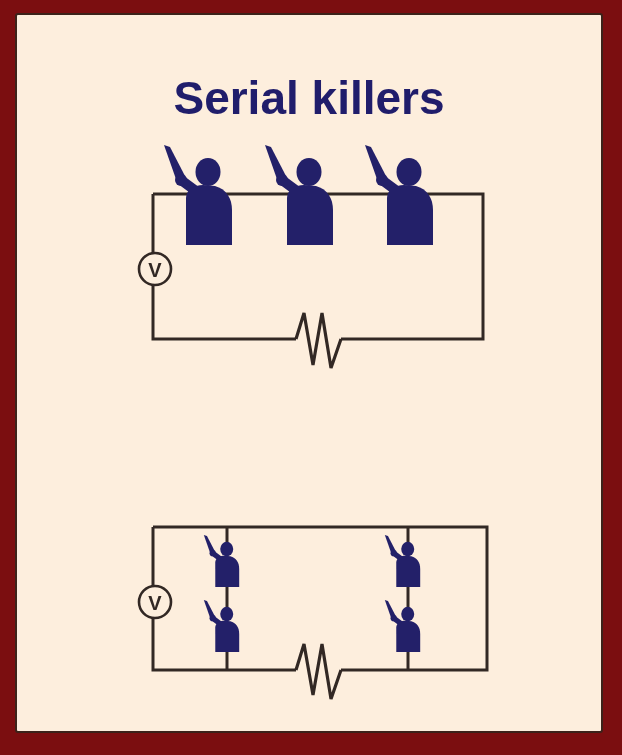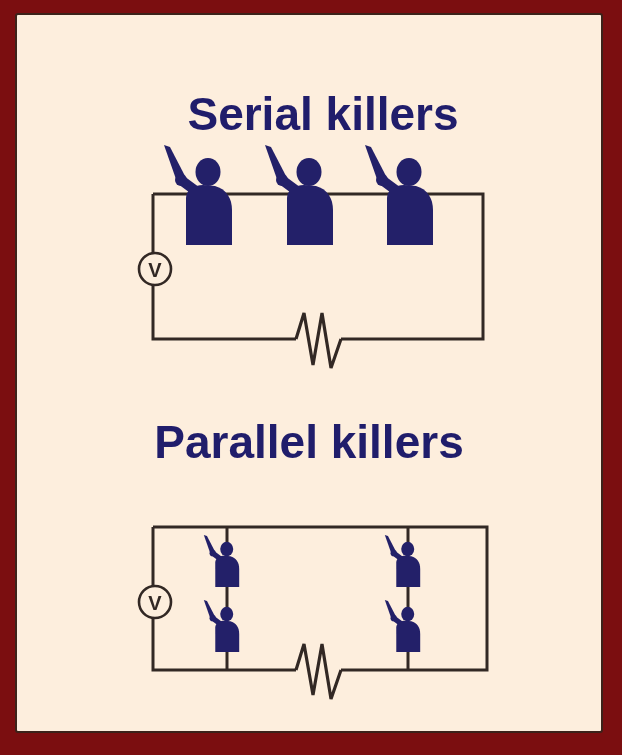--- a/index.html
+++ b/index.html
@@ -26,21 +26,21 @@
   .title{
     position:absolute;
     left:0;width:100%;
     text-align:center;
     color:#201d6b;
     font-weight:bold;
     font-size:46px;
     line-height:1;
     letter-spacing:0px;
   }
-  .title.serial{top:76px;padding-left:14px;}
+  .title.serial{top:60px;}
   .title.parallel{top:404px;}
   svg.circuit{position:absolute;display:block;}
   svg.serial-svg{left:103px;top:122px;width:390px;height:250px;}
   svg.parallel-svg{left:103px;top:492px;width:390px;height:215px;}
   .wire{stroke:#322824;stroke-width:3;fill:none;}
   .resistor{stroke:#322824;stroke-width:3.2;fill:none;stroke-linejoin:miter;}
   .vsource-circle{fill:#fdeedd;stroke:#322824;stroke-width:2.6;}
   .vsource-label{
     fill:#322824;
     font-family:"Liberation Sans", sans-serif;
@@ -49,21 +49,20 @@
   }
   .killer{fill:#232069;}
 </style>
 </head>
 <body>
 
 <div class="frame">
   <div class="panel">
 
     <div class="title serial">Serial killers</div>
-    <div class="title parallel">Parallel killers</div>
 
     <svg width="0" height="0" style="position:absolute" aria-hidden="true">
       <symbol id="killer" viewBox="0 0 80 100">
         <g class="killer">
           <polygon points="7,0 13,2 28,31 20,37"></polygon>
           <circle cx="24" cy="35" r="6"></circle>
           <path d="M24,35 L47,52" stroke="#232069" stroke-width="10" stroke-linecap="round" fill="none"></path>
           <ellipse cx="51" cy="27" rx="12.5" ry="14"></ellipse>
           <path d="M29,53 C29,45 37,40 46,40 L58,41 C69,44 75,53 75,65 L75,100 L29,100 Z"></path>
         </g>

